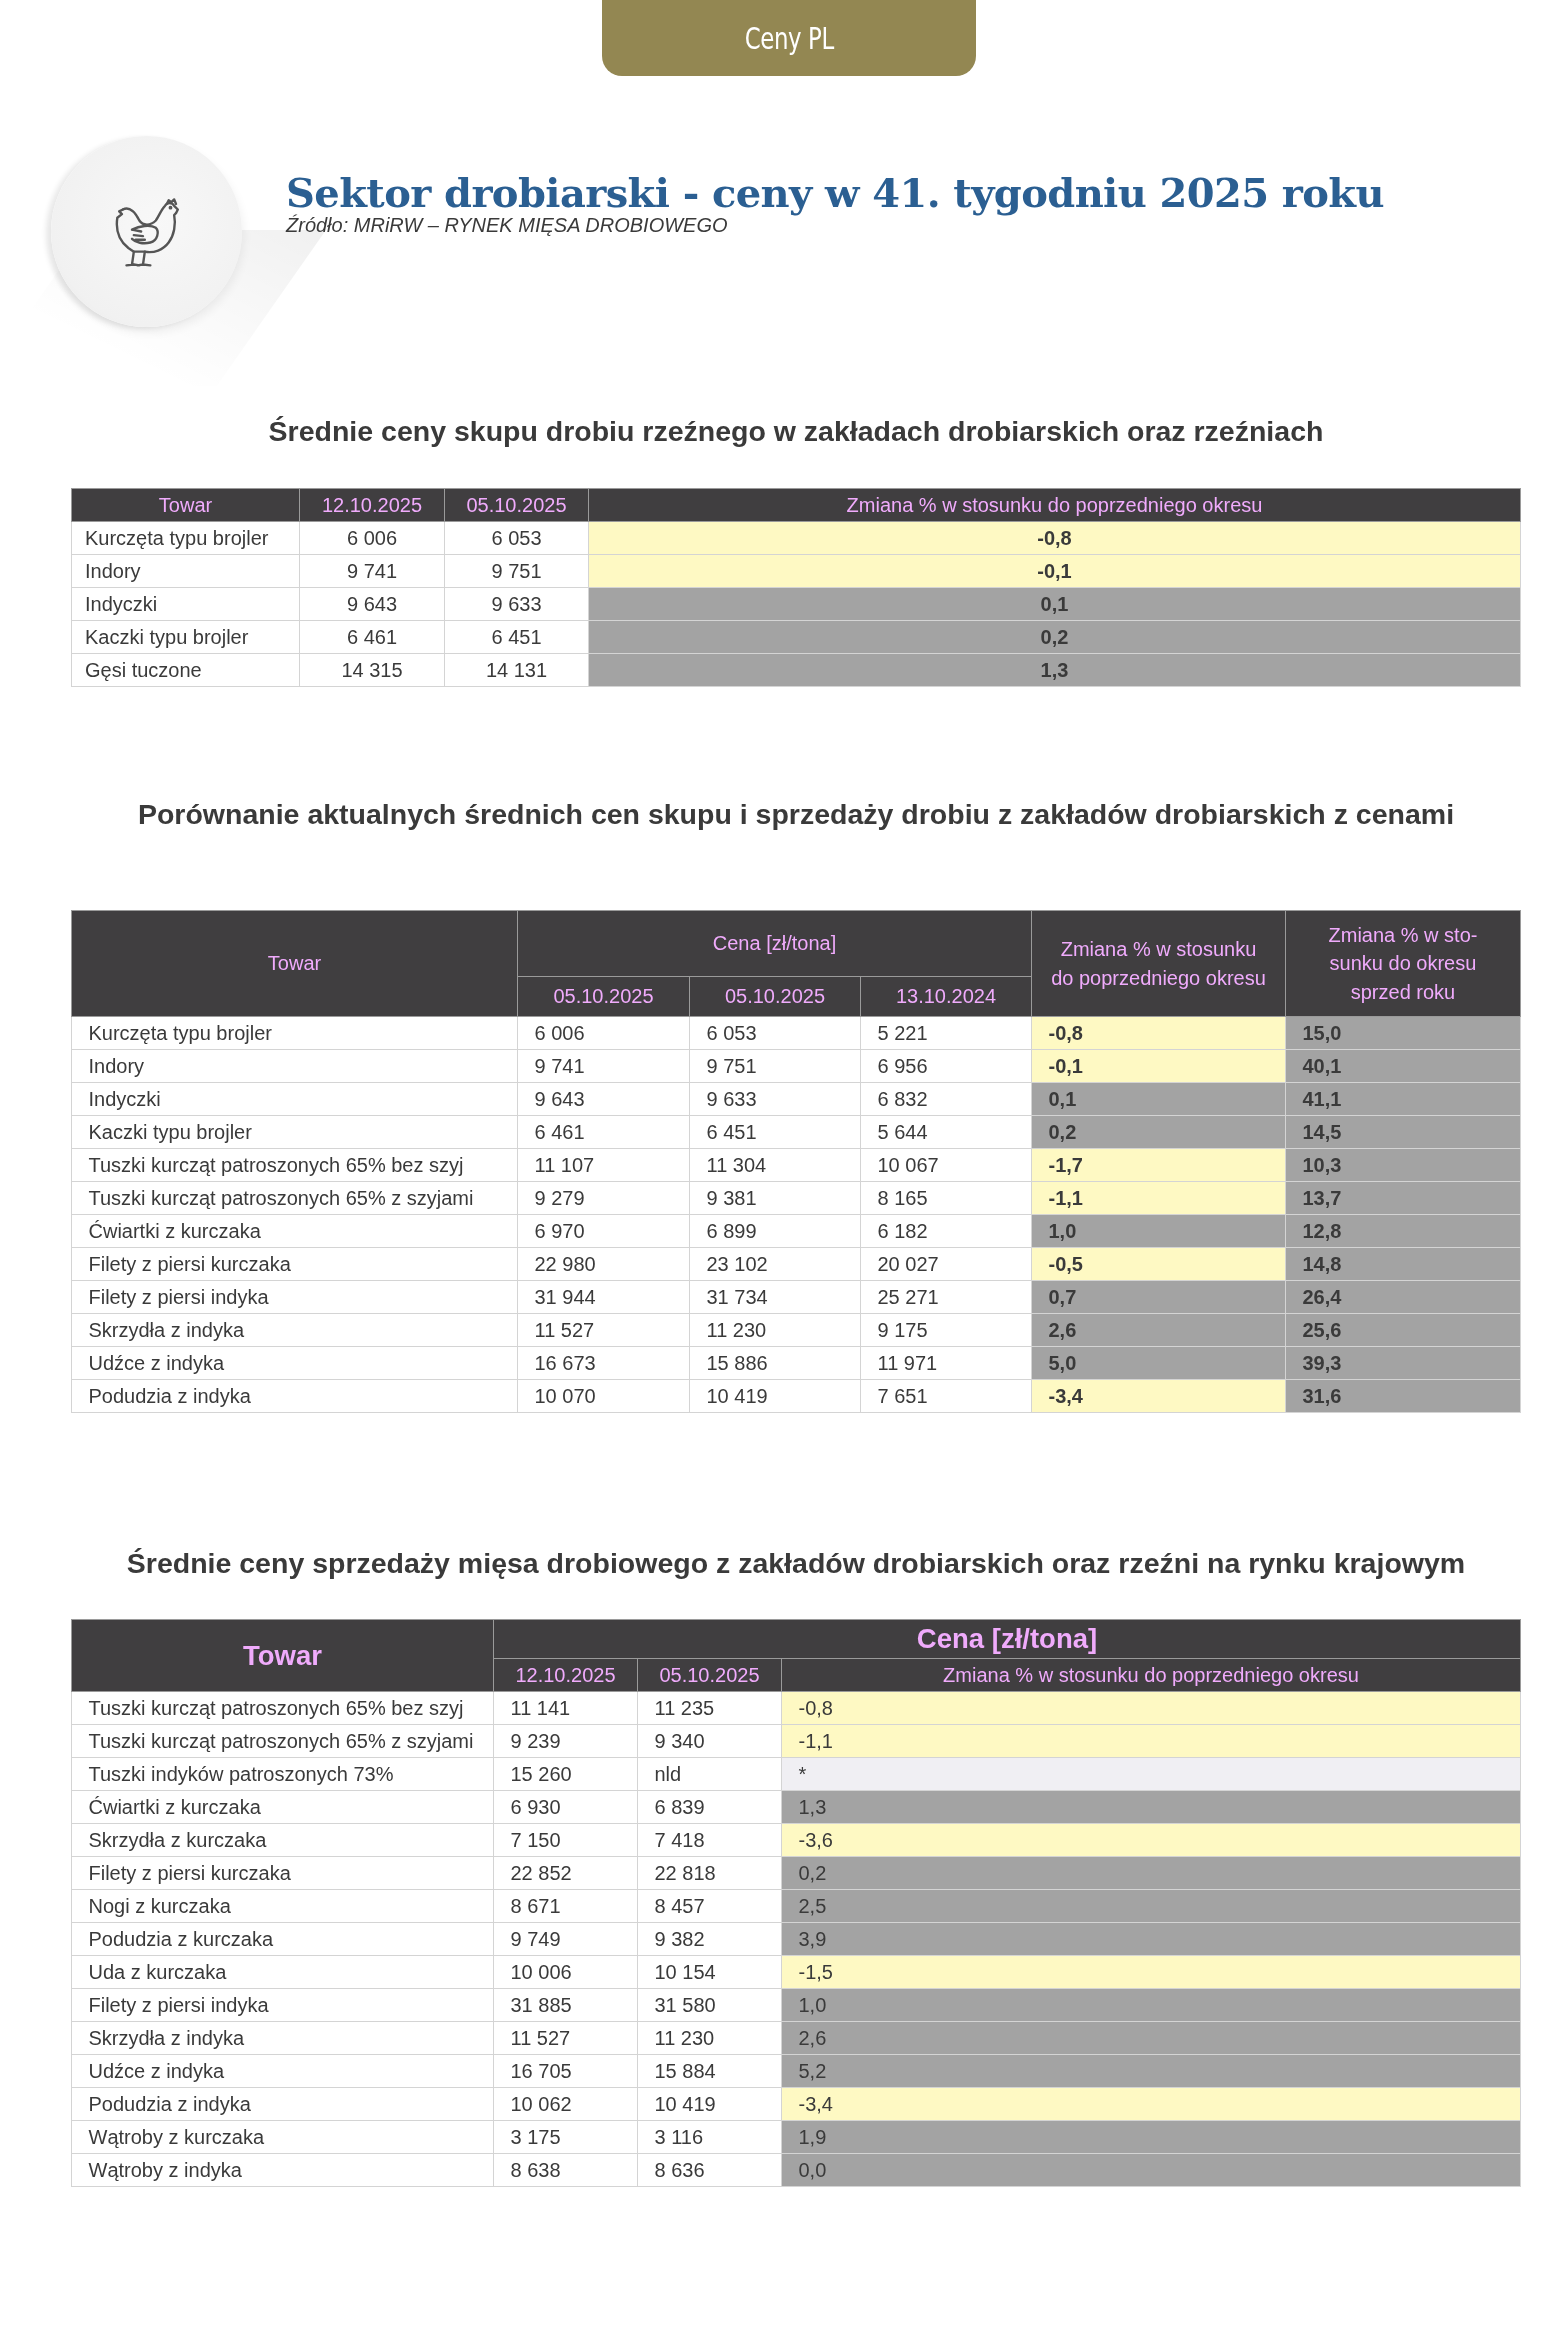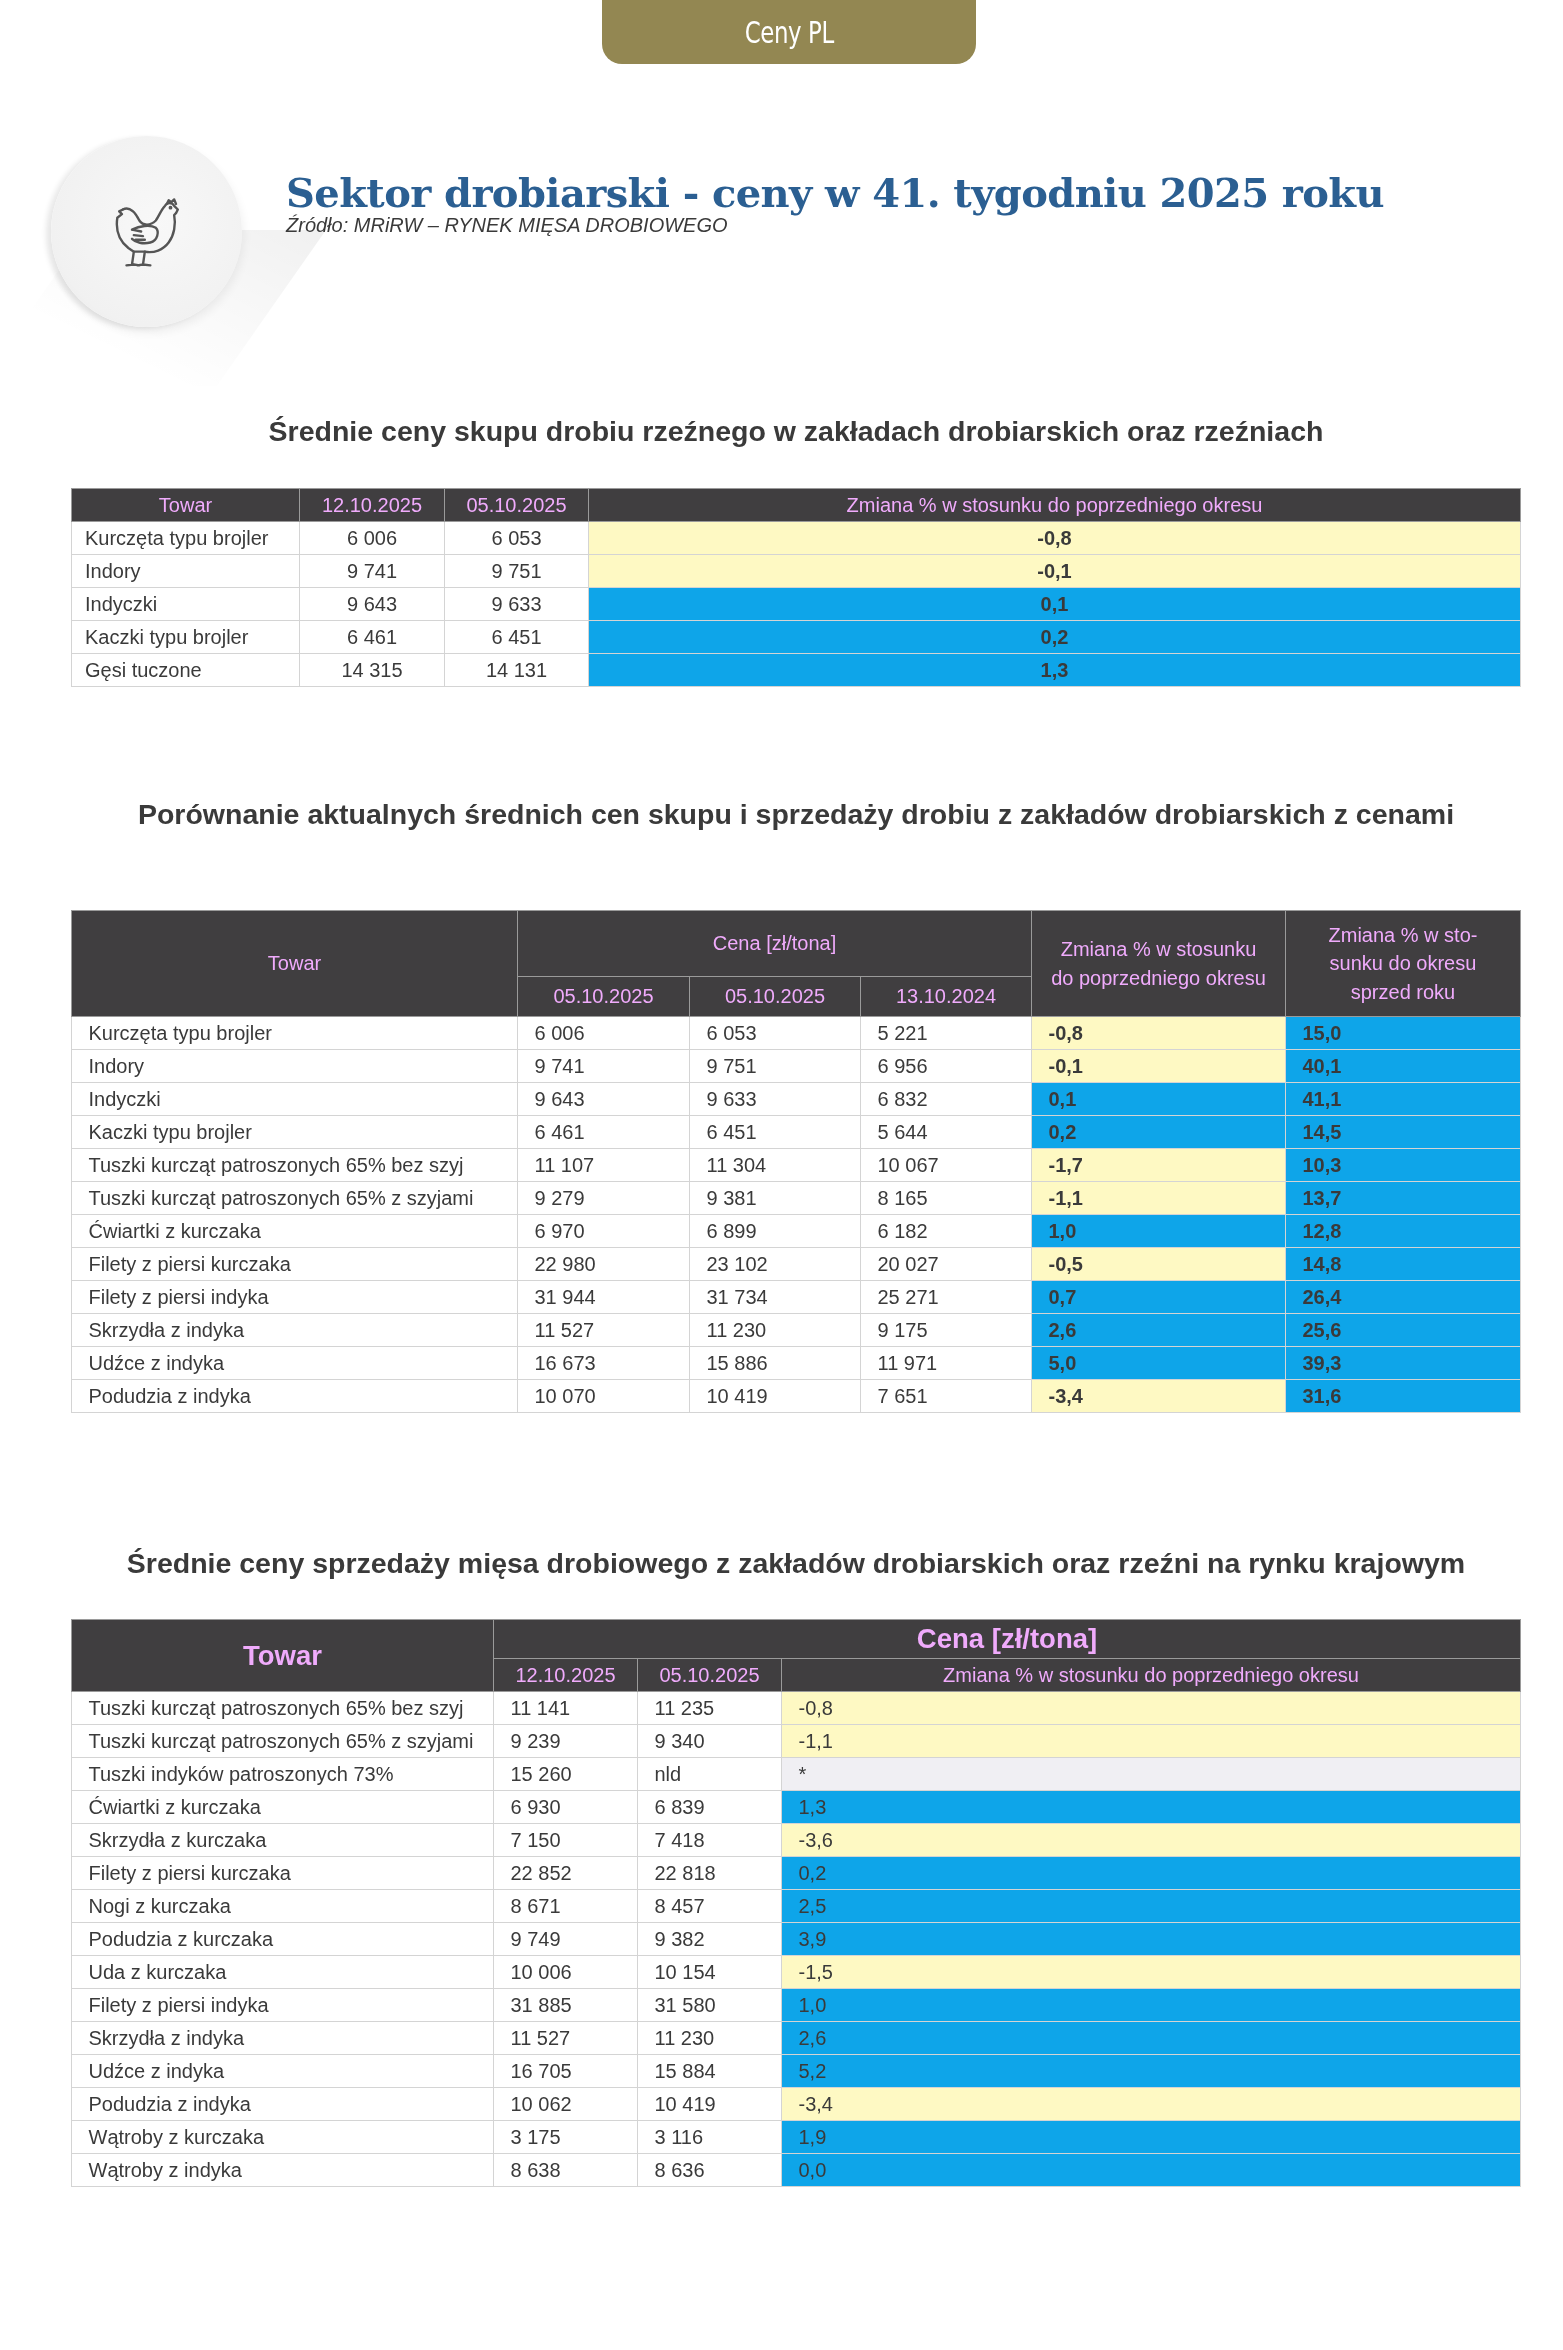--- a/index.html
+++ b/index.html
@@ -1,18 +1,18 @@
 <!DOCTYPE html>
 <html style="font-size:14.7px"><head>
 <meta charset="utf-8">
 <style>
   html, body { margin:0; padding:0; }
   body { width:1564px; height:2351px; background:#ffffff; position:relative; overflow:hidden;
          font-family:"Liberation Sans", "DejaVu Sans", sans-serif; color:#3a3a3a; }
-  .tab { position:absolute; left:602px; top:0; width:374px; height:64px; background:#938752;
+  .tab { position:absolute; left:602px; top:0; width:374px; height:76px; background:#938752;
          border-radius:0 0 20px 20px; color:#fff; display:flex; align-items:center; justify-content:center;
          font-family:"DejaVu Sans Condensed","DejaVu Sans", sans-serif; font-size:31px; letter-spacing:-0.5px; }
   .tab span { transform:scaleX(0.82); display:inline-block; }
   .shadow { position:absolute; left:87px; top:230px; width:239px; height:156px;
             background:linear-gradient(200deg, rgba(0,0,0,0.06), rgba(0,0,0,0) 70%);
             transform:skewX(-35deg); transform-origin:top left; }
   .circle { position:absolute; left:51px; top:136px; width:191px; height:191px; border-radius:50%;
             background:radial-gradient(circle at 55% 45%, #f8f8f8 0%, #f1f1f1 70%, #e3e3e3 100%);
             box-shadow: -5.5px 1.8px 5.5px rgba(0,0,0,0.08), 1.8px 5.5px 9.2px rgba(0,0,0,0.06); }
   .circle svg { position:absolute; left:59px; top:57px; width:77px; height:77px; }
@@ -21,21 +21,21 @@
   .subtitle { position:absolute; left:286px; top:214px; font-style:italic; font-size:20px; color:#3a3a3a; white-space:nowrap; }
   .heading { position:absolute; left:71px; width:1450px; text-align:center; font-weight:bold; font-size:28.5px;
              color:#3a3a3a; line-height:40px; }
   table { position:absolute; left:71px; width:1450px; border-collapse:collapse; table-layout:fixed; }
   td, th { border:1.8px solid #d4d4d4; padding:0 13px; height:32px; font-size:20px; white-space:nowrap; overflow:hidden; }
   th { background:#403e40; color:#f0abfc; font-weight:normal; border-color:#9a9a9a; text-align:center; }
   .c { text-align:center; }
   .l { text-align:left; }
   .b { font-weight:bold; }
   .neg { background:#fef9c3; }
-  .pos { background:#0ea5e9; }
+  .pos { background:#a3a3a3; }
   .na { background:#f0eff3; }
   #t1 { top:488px; }
   #t1 th { height:32px; }
   #t2 { top:910px; }
   #t2 td { padding-left:16.5px; }
   #t3 { top:1619px; }
   #t3 td { padding-left:16.5px; }
   .bigth { font-weight:bold; font-size:27.5px; }
 </style>
 </head>

